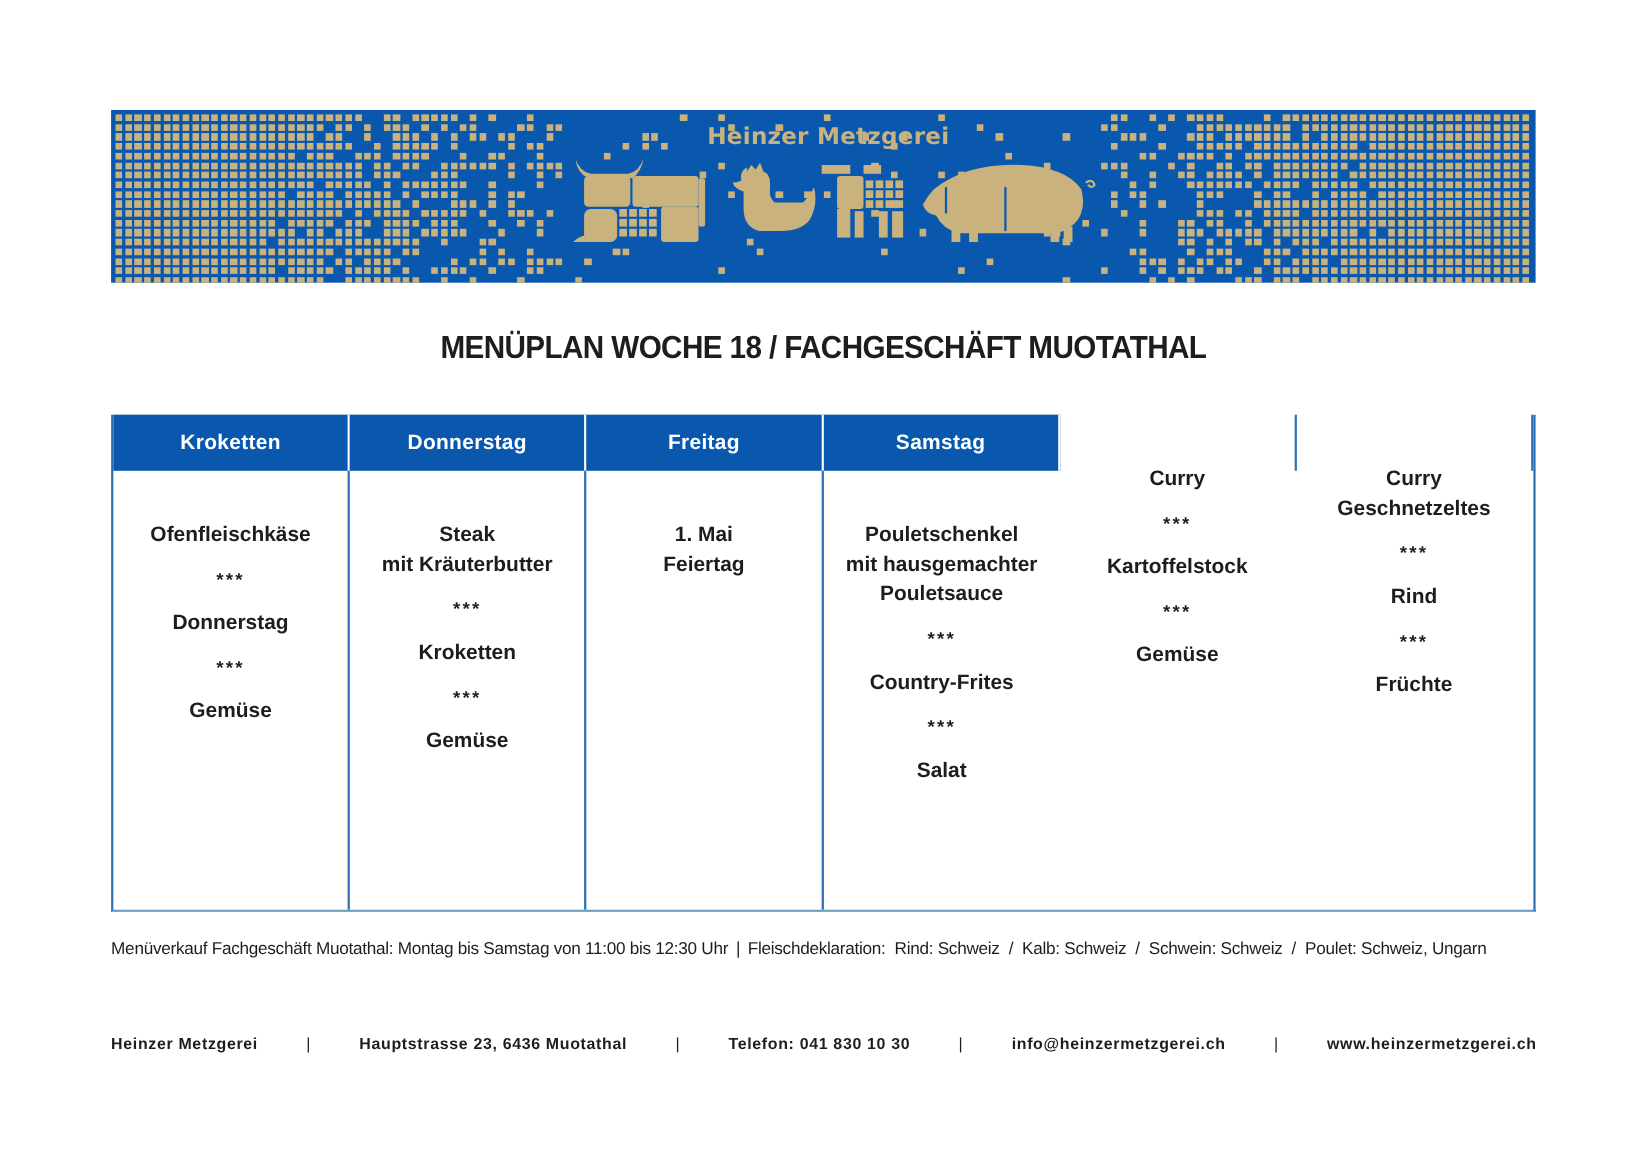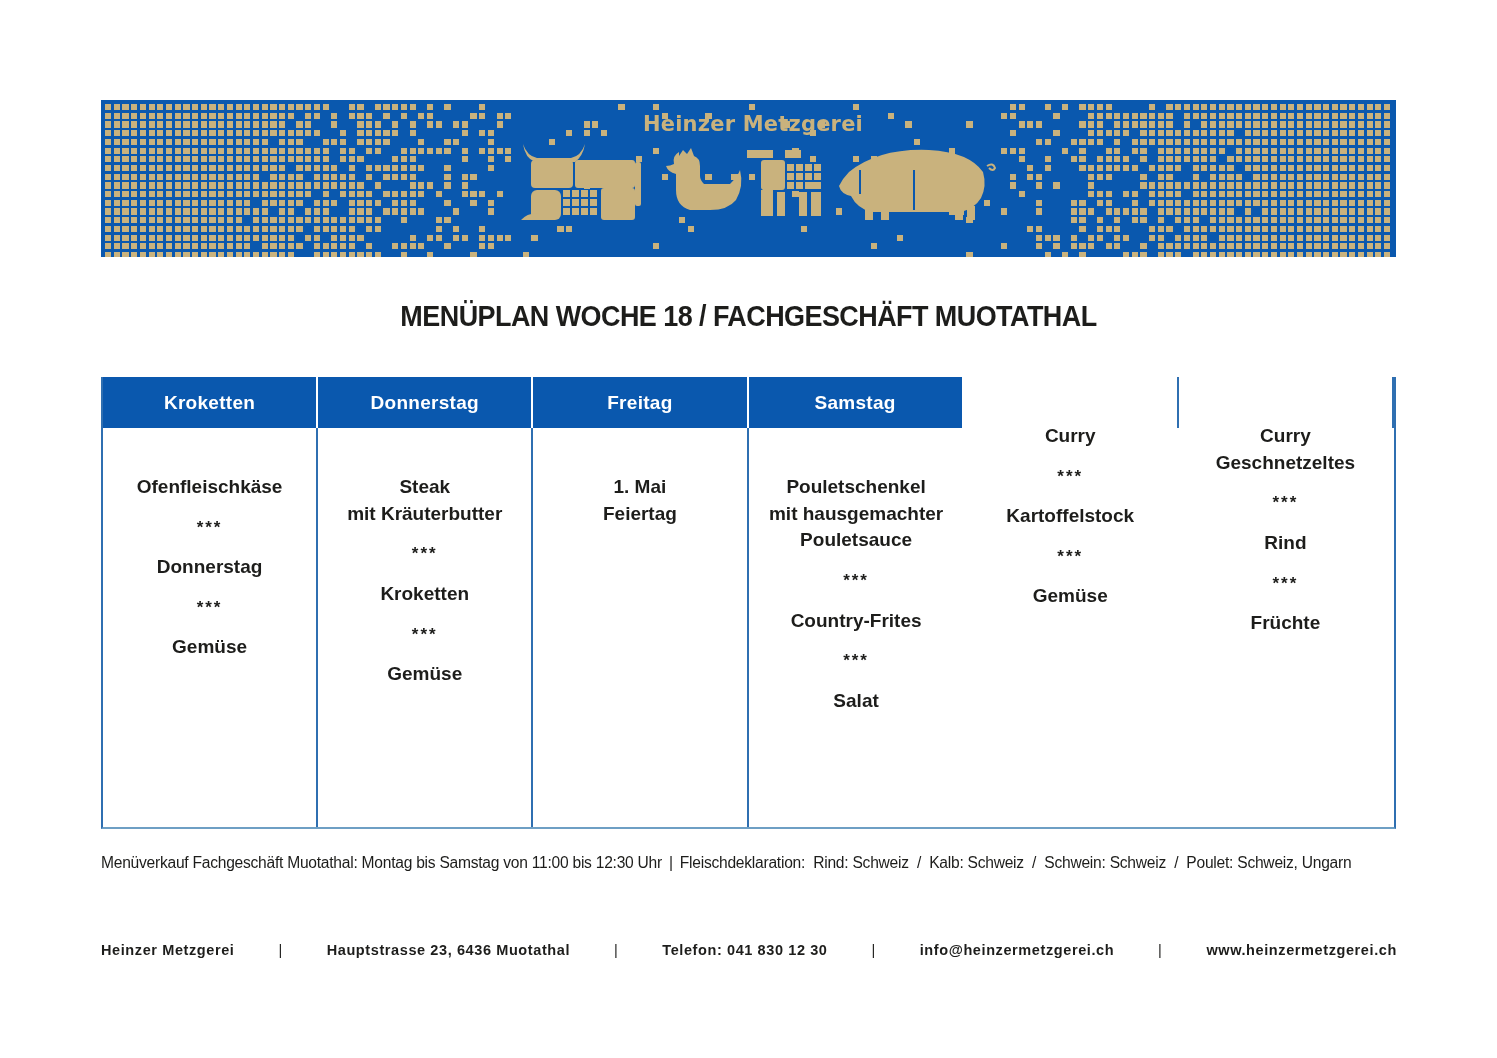--- a/index.html
+++ b/index.html
@@ -1613,18 +1613,18 @@
 
 <div class="info-line">
   <span>Menüverkauf Fachgeschäft Muotathal: Montag bis Samstag von 11:00 bis 12:30 Uhr</span><span class="pipe">|</span><span style="white-space:pre">Fleischdeklaration:  Rind: Schweiz  /  Kalb: Schweiz  /  Schwein: Schweiz  /  Poulet: Schweiz, Ungarn</span>
 </div>
 
 <div class="footer">
   <span>Heinzer Metzgerei</span>
   <span class="divider">|</span>
   <span>Hauptstrasse 23, 6436 Muotathal</span>
   <span class="divider">|</span>
-  <span>Telefon: 041 830 12 30</span>
+  <span>Telefon: 041 830 10 30</span>
   <span class="divider">|</span>
   <a>info@heinzermetzgerei.ch</a>
   <span class="divider">|</span>
   <a>www.heinzermetzgerei.ch</a>
 </div>
 
 </body></html>

